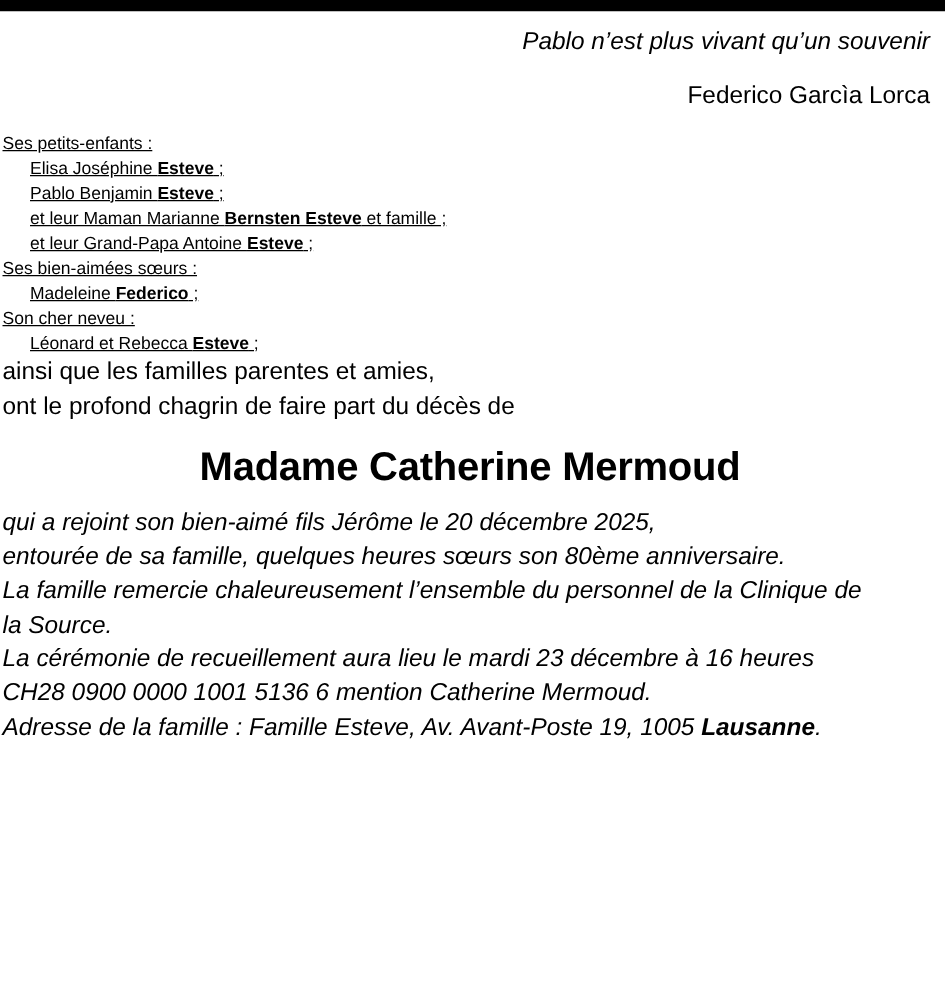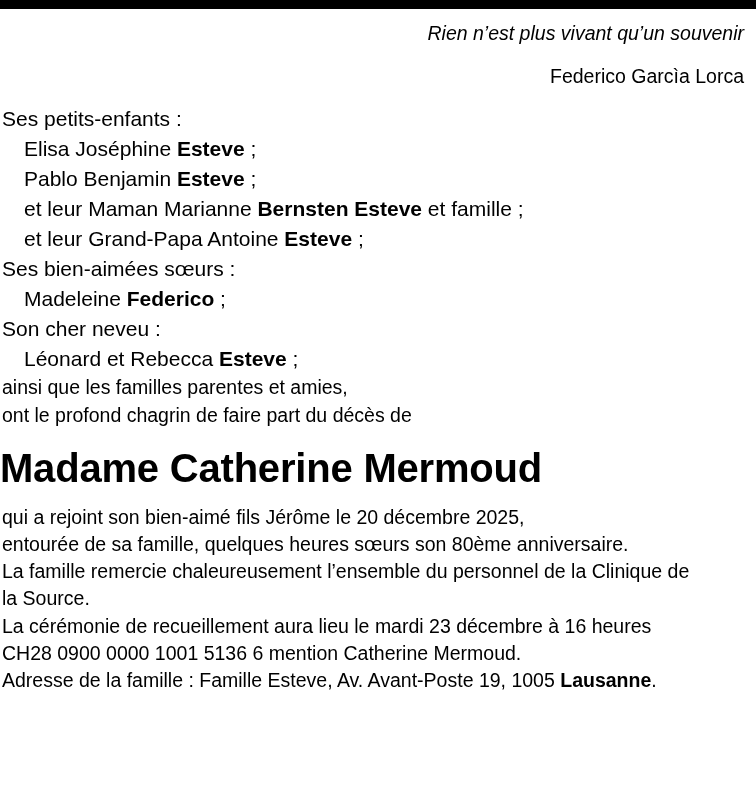--- a/index.html
+++ b/index.html
@@ -40,67 +40,70 @@
     display: block;
   }
   .epigraph .author {
     font-size: 19.5px;
     display: block;
     margin-top: 18px;
   }
   .family {
     margin-top: 14px;
     padding-left: 2px;
-    font-size: 21px;
+    font-size: 14px;
     line-height: 1.43;
+    text-decoration: underline;
   }
   .family .line {
     white-space: nowrap;
   }
   .family .indent {
     padding-left: 22px;
   }
   .family b { font-weight: bold; }
   .intro {
     padding-left: 2px;
     font-size: 19.5px;
     line-height: 1.43;
   }
   .deceased {
-    font-size: 40px;
+    text-align: center;
+    font-size: 32px;
     font-weight: bold;
     letter-spacing: -0.2px;
     margin: 16px 0 14px 0;
     line-height: 1.1;
   }
   .body-text {
     padding-left: 2px;
     font-size: 19.5px;
     line-height: 1.40;
+    font-style: italic;
   }
   .body-text .p {
     margin: 0;
   }
   .body-text .justify {
     text-align: justify;
     text-align-last: justify;
   }
   .body-text b { font-weight: bold; }
 </style>
 </head>
 <body>
 
 <div class="notice">
 
   <div class="top-rule"></div>
 
   <div class="inner">
 
     <div class="epigraph">
-      <span class="quote">Rien n’est plus vivant qu’un souvenir</span>
+      <span class="quote">Pablo n’est plus vivant qu’un souvenir</span>
       <span class="author">Federico Garcìa Lorca</span>
     </div>
 
     <div class="family">
 
       <div class="line">Ses petits-enfants :</div>
       <div class="line indent"><span>Elisa Joséphine </span><b>Esteve</b><span> ;</span></div>
       <div class="line indent"><span>Pablo Benjamin </span><b>Esteve</b><span> ;</span></div>
       <div class="line indent"><span>et leur Maman Marianne </span><b>Bernsten Esteve</b><span> et famille ;</span></div>
       <div class="line indent"><span>et leur Grand-Papa Antoine </span><b>Esteve</b><span> ;</span></div>

